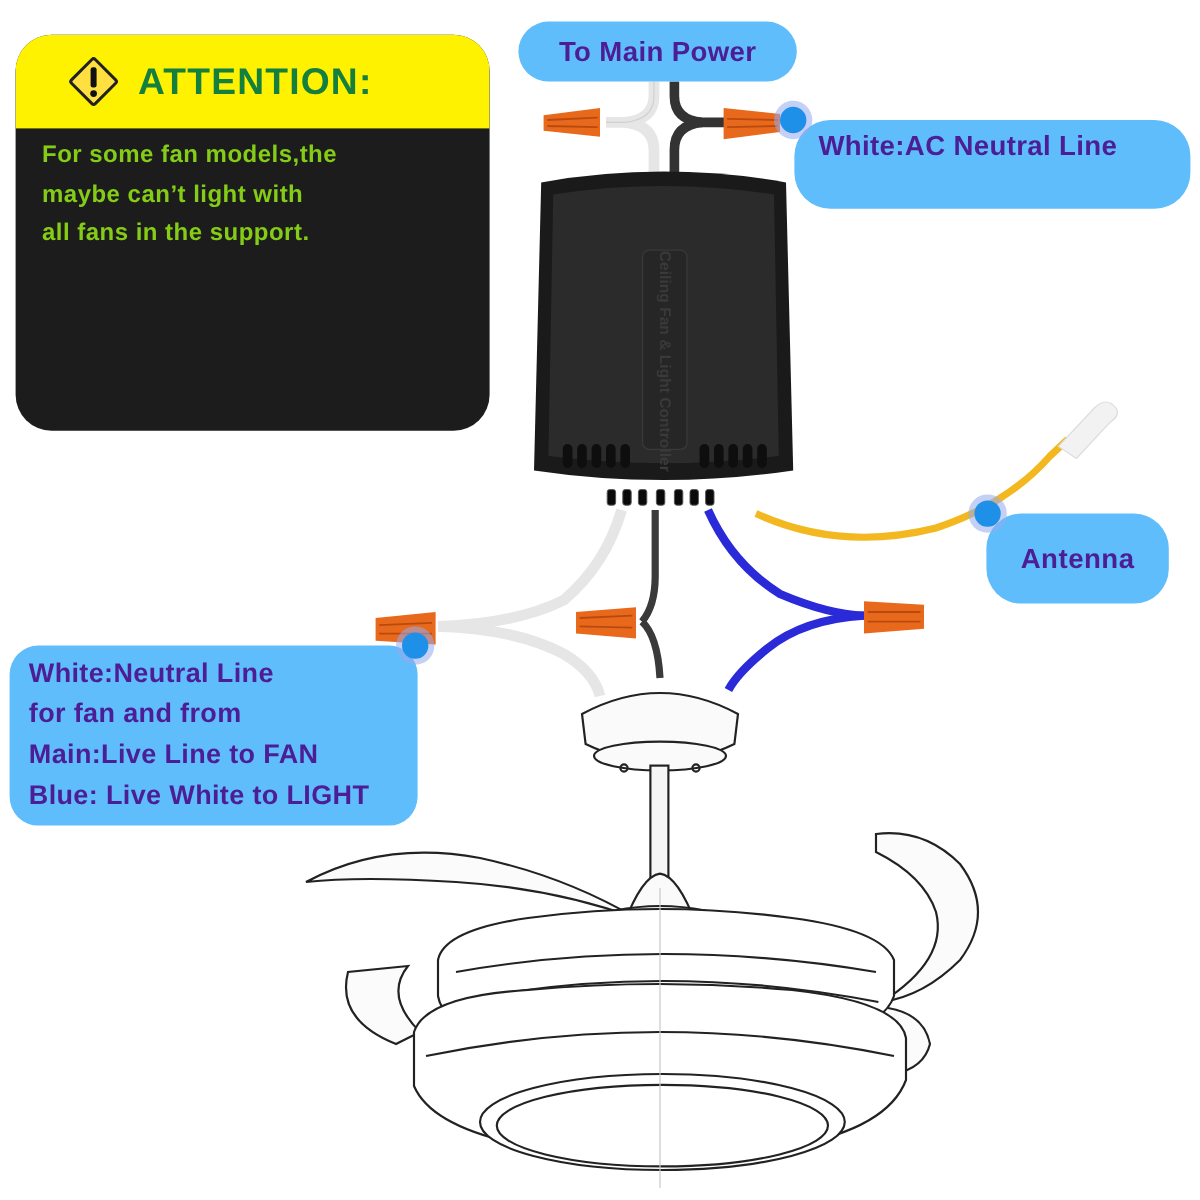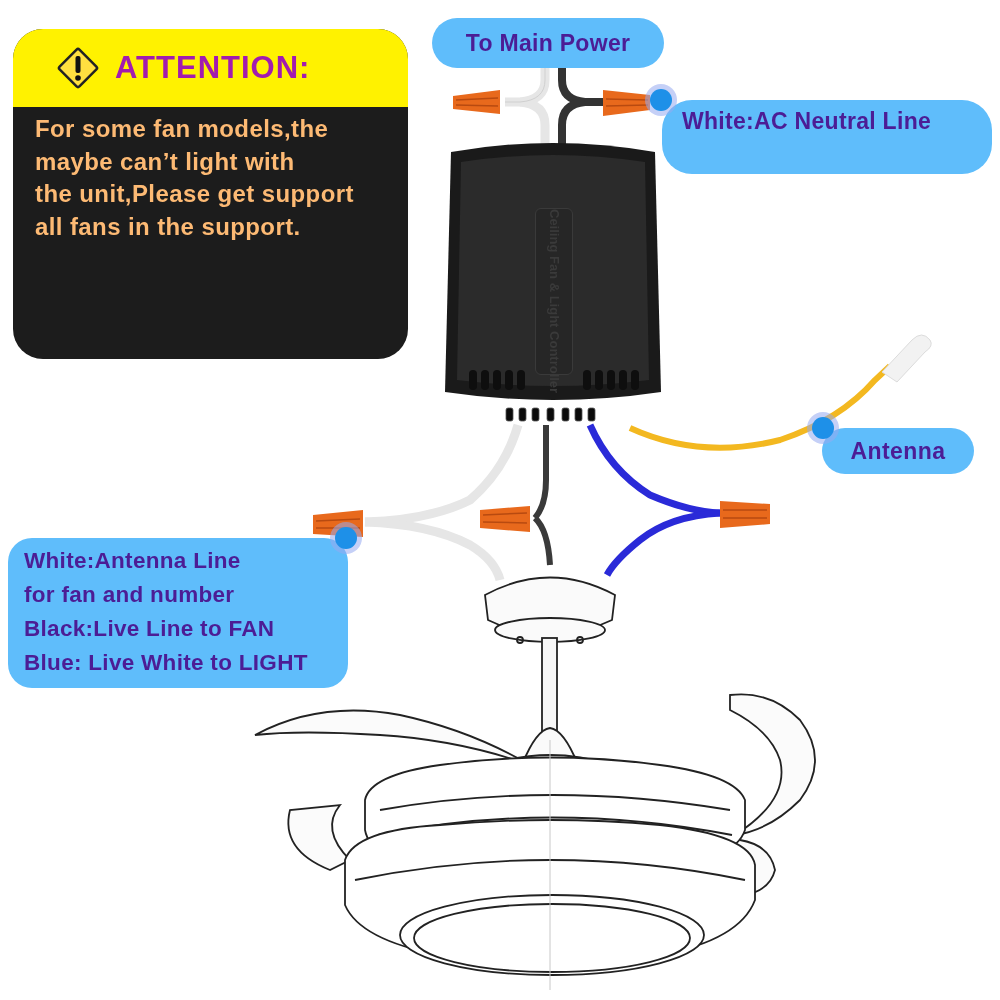--- a/index.html
+++ b/index.html
@@ -1,27 +1,27 @@
 <!DOCTYPE html>
 <html><head>
 <meta charset="utf-8">
 <style>
   html, body { margin:0; padding:0; background:#ffffff; }
   body { width:1000px; height:1000px; position:relative; overflow:hidden; font-family:"Liberation Sans", sans-serif; }
   .abs { position:absolute; }
   svg.layer { position:absolute; left:0; top:0; }
   .attention-box { left:13px; top:29px; width:395px; height:330px; border-radius:30px; overflow:hidden; background:#1c1c1c; }
   .attention-header { height:78px; background:#fff200; display:flex; align-items:center; padding-left:42px; }
-  .attention-title { color:#a21caf; font-weight:bold; font-size:31px; letter-spacing:1px; margin-left:14px; font-family:"Liberation Sans", sans-serif; }
-  .attention-body { padding:6px 0 0 22px; color:#fdba74; font-weight:bold; font-size:24px; line-height:32.5px; letter-spacing:0.4px; }
+  .attention-title { color:#15803d; font-weight:bold; font-size:31px; letter-spacing:1px; margin-left:14px; font-family:"Liberation Sans", sans-serif; }
+  .attention-body { padding:6px 0 0 22px; color:#84cc16; font-weight:bold; font-size:20px; line-height:32.5px; letter-spacing:0.4px; }
   .attention-body div { white-space:nowrap; }
   .label { background:#5fbdfb; color:#4c1d95; font-weight:bold; }
   .lbl-power { left:432px; top:18px; width:232px; height:50px; border-radius:25px; font-size:23px; display:flex; align-items:center; justify-content:center; letter-spacing:0.3px; }
   .lbl-ac { left:662px; top:100px; width:330px; height:74px; border-radius:30px; font-size:23px; line-height:32px; padding:5px 0 0 20px; box-sizing:border-box; letter-spacing:0.3px; }
-  .lbl-antenna { left:822px; top:428px; width:152px; height:46px; border-radius:29px; font-size:23px; display:flex; align-items:center; justify-content:center; letter-spacing:0.4px; }
+  .lbl-antenna { left:822px; top:428px; width:152px; height:75px; border-radius:29px; font-size:23px; display:flex; align-items:center; justify-content:center; letter-spacing:0.4px; }
   .lbl-fan { left:8px; top:538px; width:340px; height:150px; border-radius:24px; font-size:22.5px; line-height:34px; padding:6px 0 0 16px; box-sizing:border-box; letter-spacing:0.3px; }
   .lbl-fan div, .lbl-ac div { white-space:nowrap; }
   .dot { width:22px; height:22px; border-radius:50%; background:#1e90e8; box-shadow:0 0 0 5px rgba(150,170,240,0.55); }
   .controller { left:443px; top:140px; width:220px; height:283px; }
   .ctrl-label { left:535px; top:208px; width:36px; height:165px; border-radius:6px; border:1px solid #3a3a3a; background:#262626; }
   .ctrl-text { position:absolute; left:0; top:0; width:165px; height:36px; transform-origin:0 0; transform:translate(36px,0) rotate(90deg); color:#3a3a3a; font-size:13px; font-weight:bold; line-height:36px; text-align:center; white-space:nowrap; }
 </style>
 </head>
 <body>
 
@@ -120,21 +120,20 @@
     <svg width="46" height="46" viewBox="0 0 46 46">
       <rect x="9" y="9" width="28" height="28" transform="rotate(45 23 23)" fill="#ffe040" stroke="#222" stroke-width="2.5" rx="2"></rect>
       <rect x="20.5" y="11" width="5" height="17" rx="2" fill="#111"></rect>
       <circle cx="23" cy="33" r="2.8" fill="#111"></circle>
     </svg>
     <span class="attention-title">ATTENTION:</span>
   </div>
   <div class="attention-body">
     <div>For some fan models,the</div>
     <div>maybe can’t light with</div>
-    <div>the unit,Please get support</div>
     <div>all fans in the support.</div>
   </div>
 </div>
 
 <svg class="abs controller" viewBox="0 0 220 283">
   <path d="M8 12 Q110 -6 212 12 L218 252 Q110 268 2 252 Z" fill="#1a1a1a"></path>
   <path d="M18 22 Q110 8 202 22 L206 240 Q110 252 14 240 Z" fill="#2b2b2b"></path>
   <g fill="#0e0e0e">
     <rect x="26" y="230" width="8" height="20" rx="4"></rect>
       <rect x="38" y="230" width="8" height="20" rx="4"></rect>
@@ -165,18 +164,18 @@
 
 <div class="abs label lbl-ac">
   <div>White:AC Neutral Line</div>
 </div>
 <div class="abs dot" style="left:650px;top:89px;"></div>
 
 <div class="abs label lbl-antenna">Antenna</div>
 <div class="abs dot" style="left:812px;top:417px;"></div>
 
 <div class="abs label lbl-fan">
-  <div>White:Antenna Line</div>
-  <div>for fan and number</div>
-  <div>Black:Live Line to FAN</div>
+  <div>White:Neutral Line</div>
+  <div>for fan and from</div>
+  <div>Main:Live Line to FAN</div>
   <div>Blue: Live White to LIGHT</div>
 </div>
 <div class="abs dot" style="left:335px;top:527px;"></div>
 
 </body></html>

